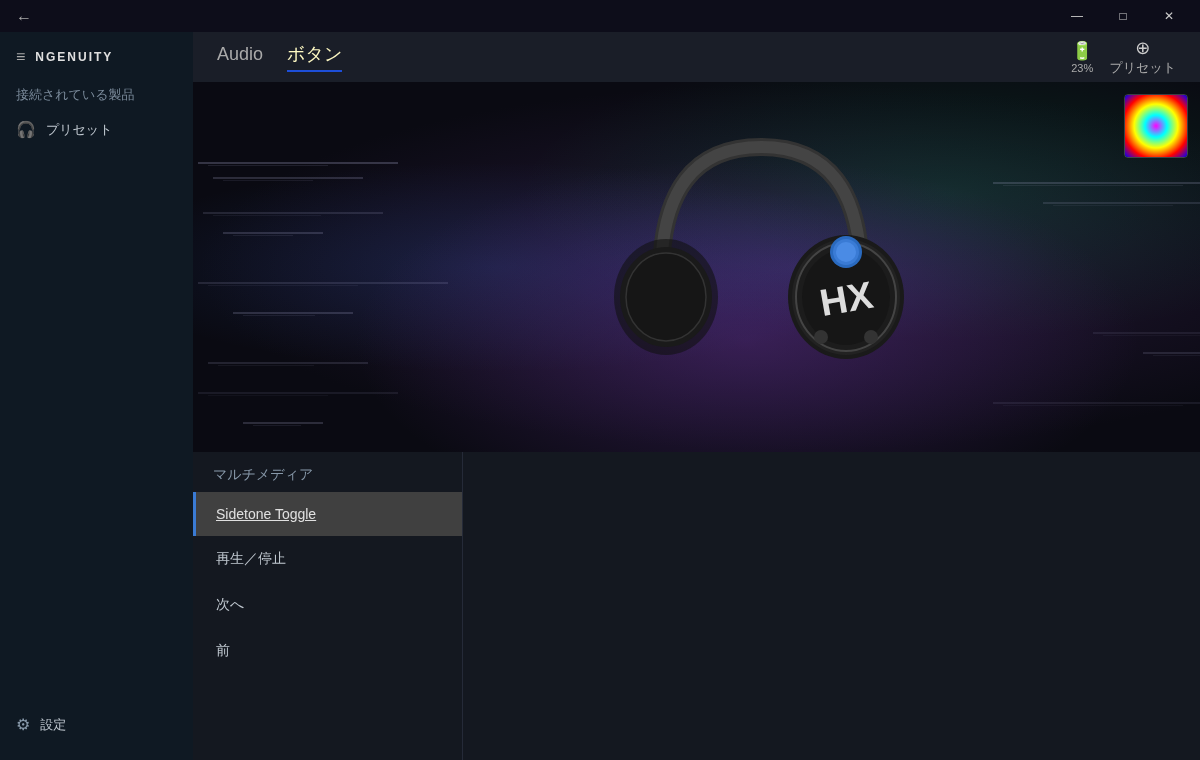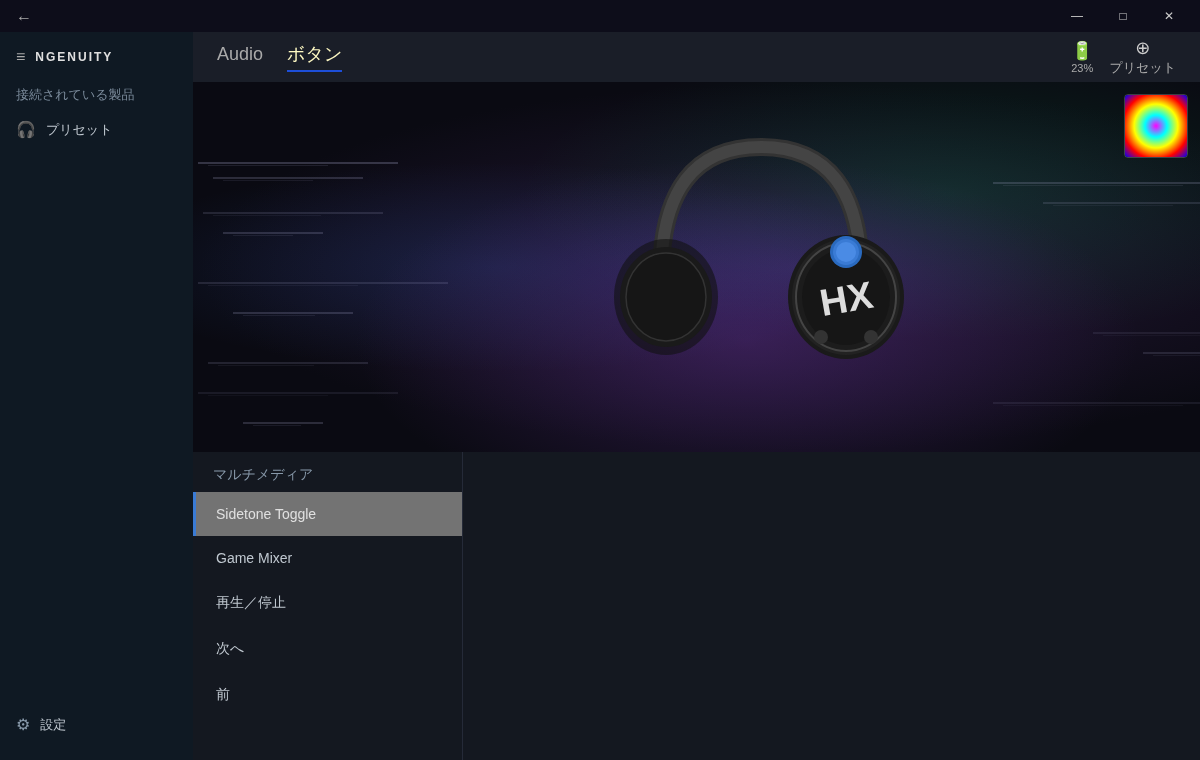--- a/index.html
+++ b/index.html
@@ -260,23 +260,24 @@
     }
     .list-item {
       padding: 14px 20px;
       color: #c0c8d0;
       font-size: 14px;
       cursor: pointer;
       border-left: 3px solid transparent;
       position: relative;
     }
     .list-item.active {
-      background: #737373;
+      background: #404040;
       border-left: 3px solid #3a7bd5;
       color: #e0e0e0;
+      text-decoration: underline;
     }
 
     .right-panel {
       flex: 1;
       background: #141820;
       padding: 20px;
     }
   </style>
 </head>
 <body>
@@ -398,21 +399,20 @@
 
       <div class="preset-thumbnail">
         <div class="preset-thumb-inner"></div>
       </div>
     </div>
 
     <div class="bottom-panel">
       <div class="button-list-panel" id="button-list">
         <div class="section-header">マルチメディア</div>
       <div class="list-item active">Sidetone Toggle</div>
-          <div class="list-item">Game Mixer</div>
           <div class="list-item">再生／停止</div>
           <div class="list-item">次へ</div>
           <div class="list-item">前</div>
         </div>
       <div class="right-panel"></div>
     </div>
 
   </div>
 </div>
 

